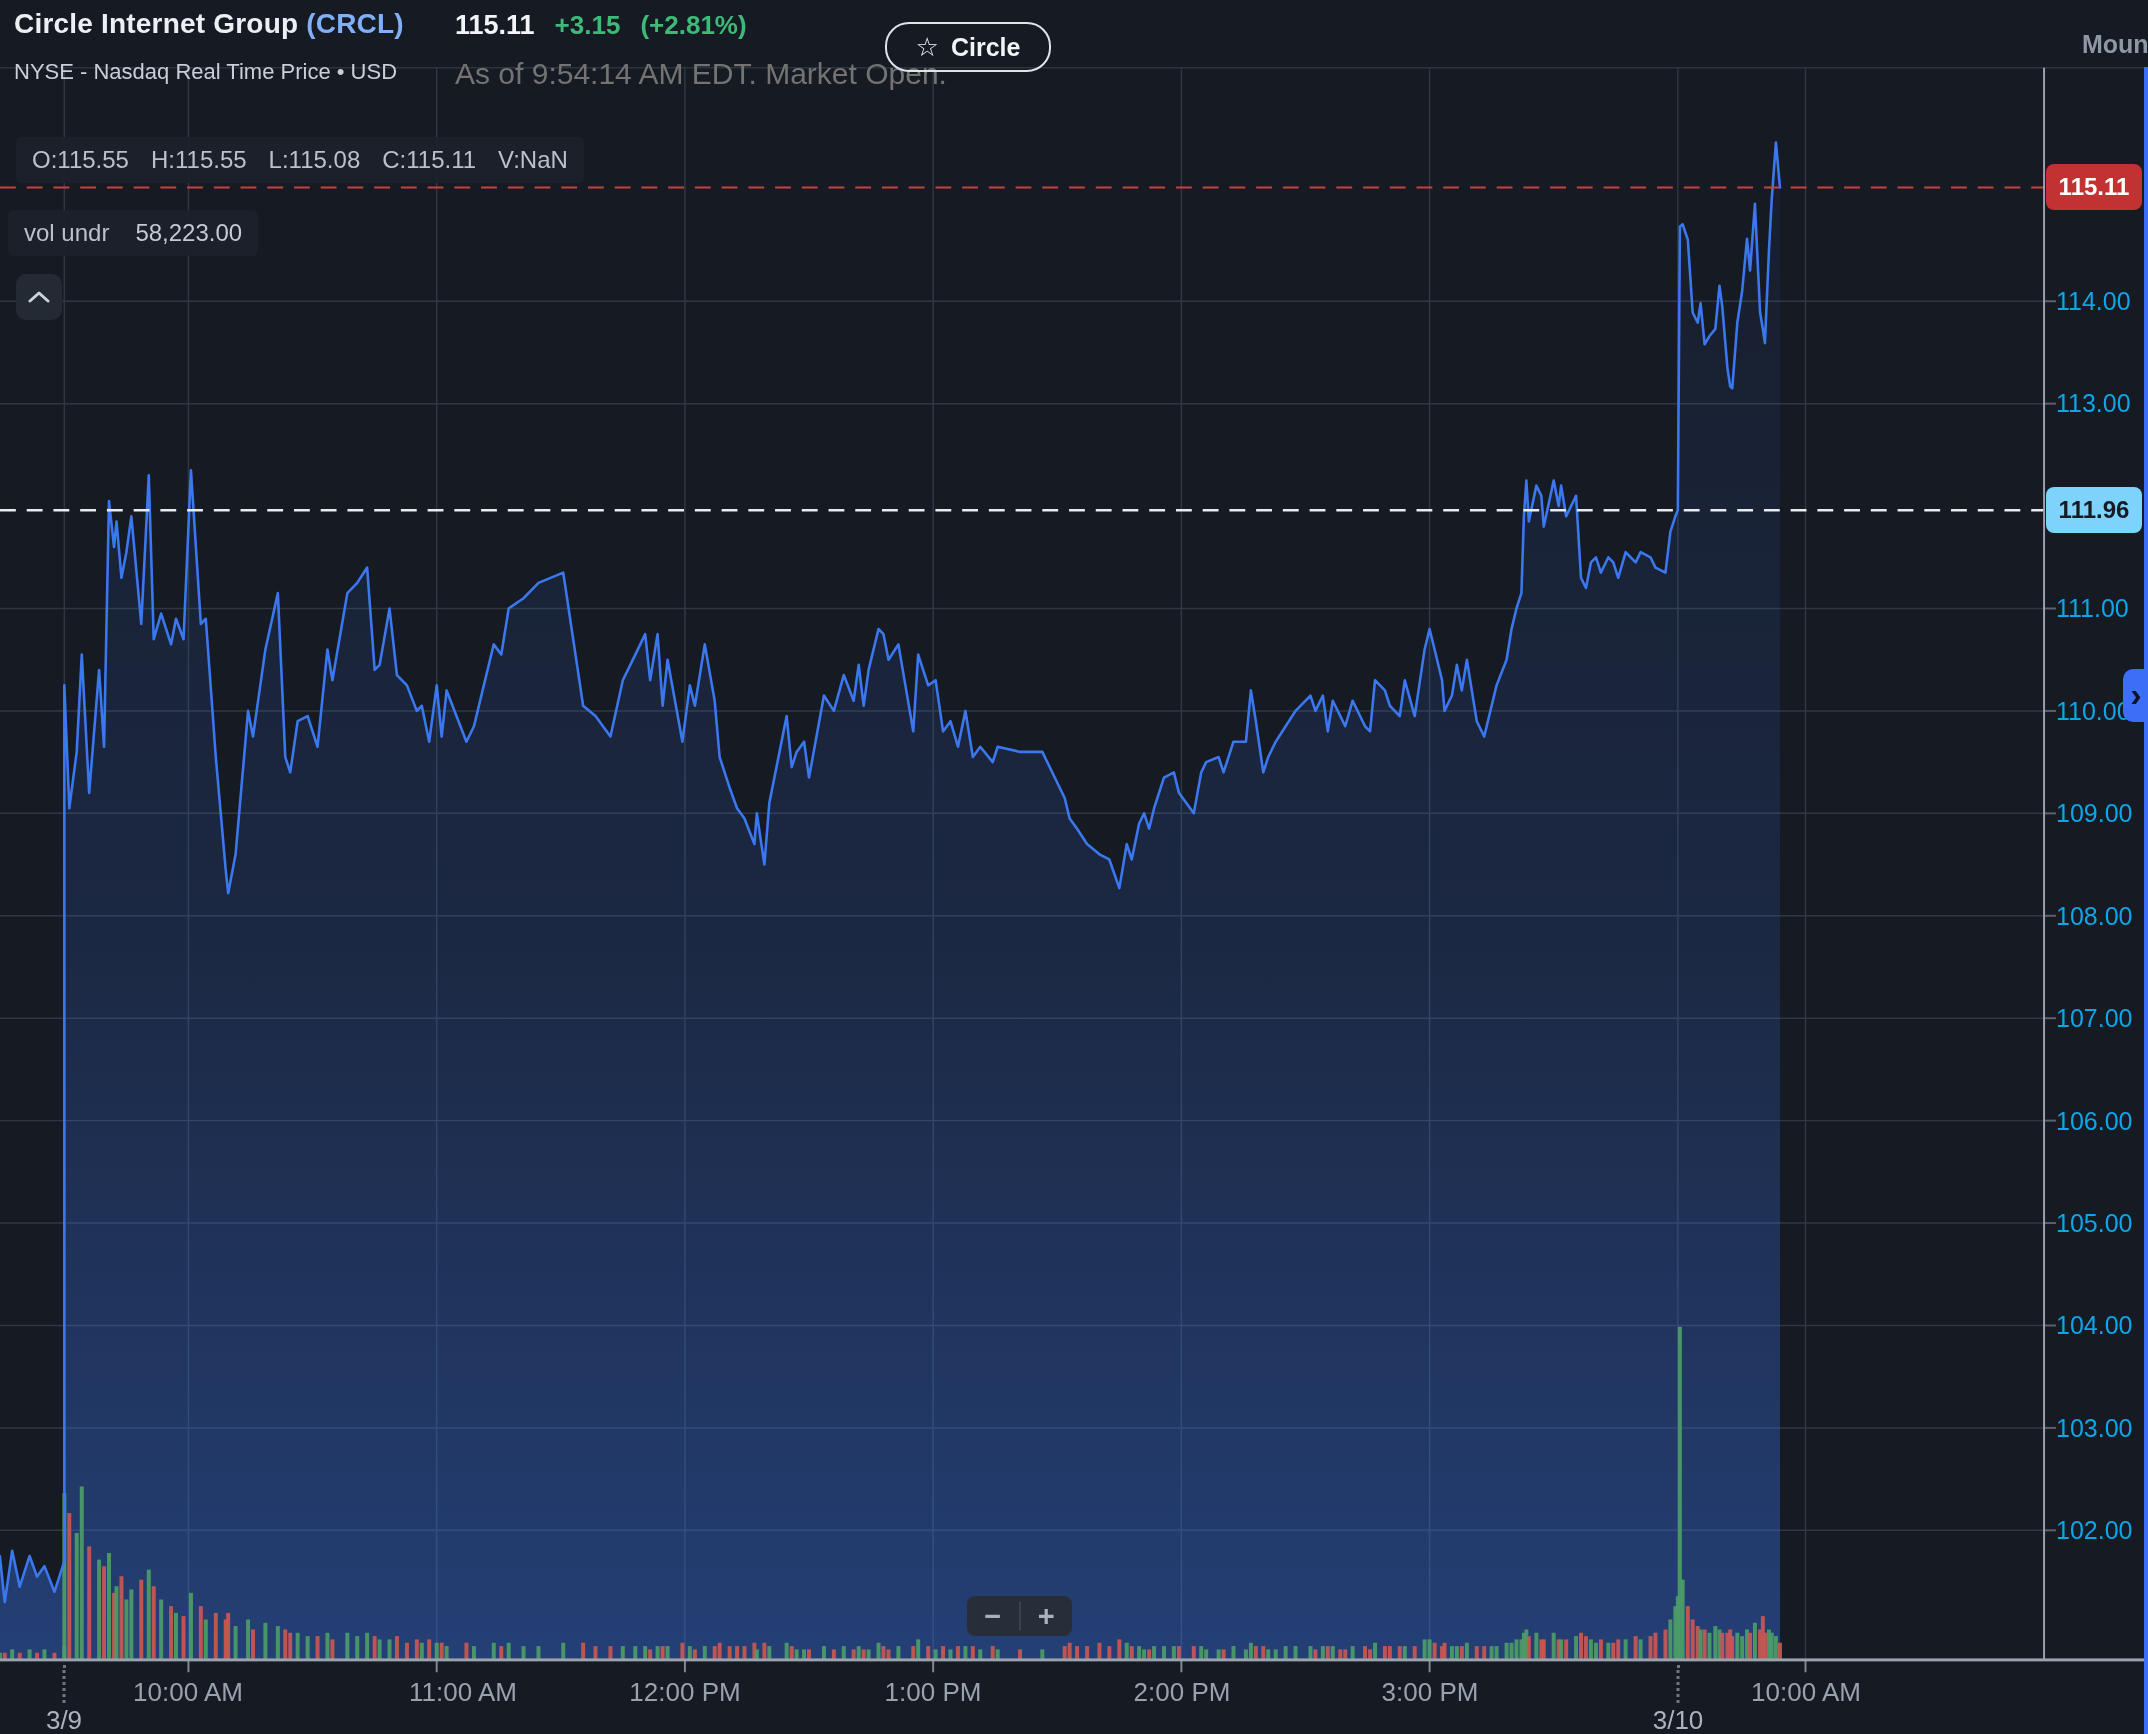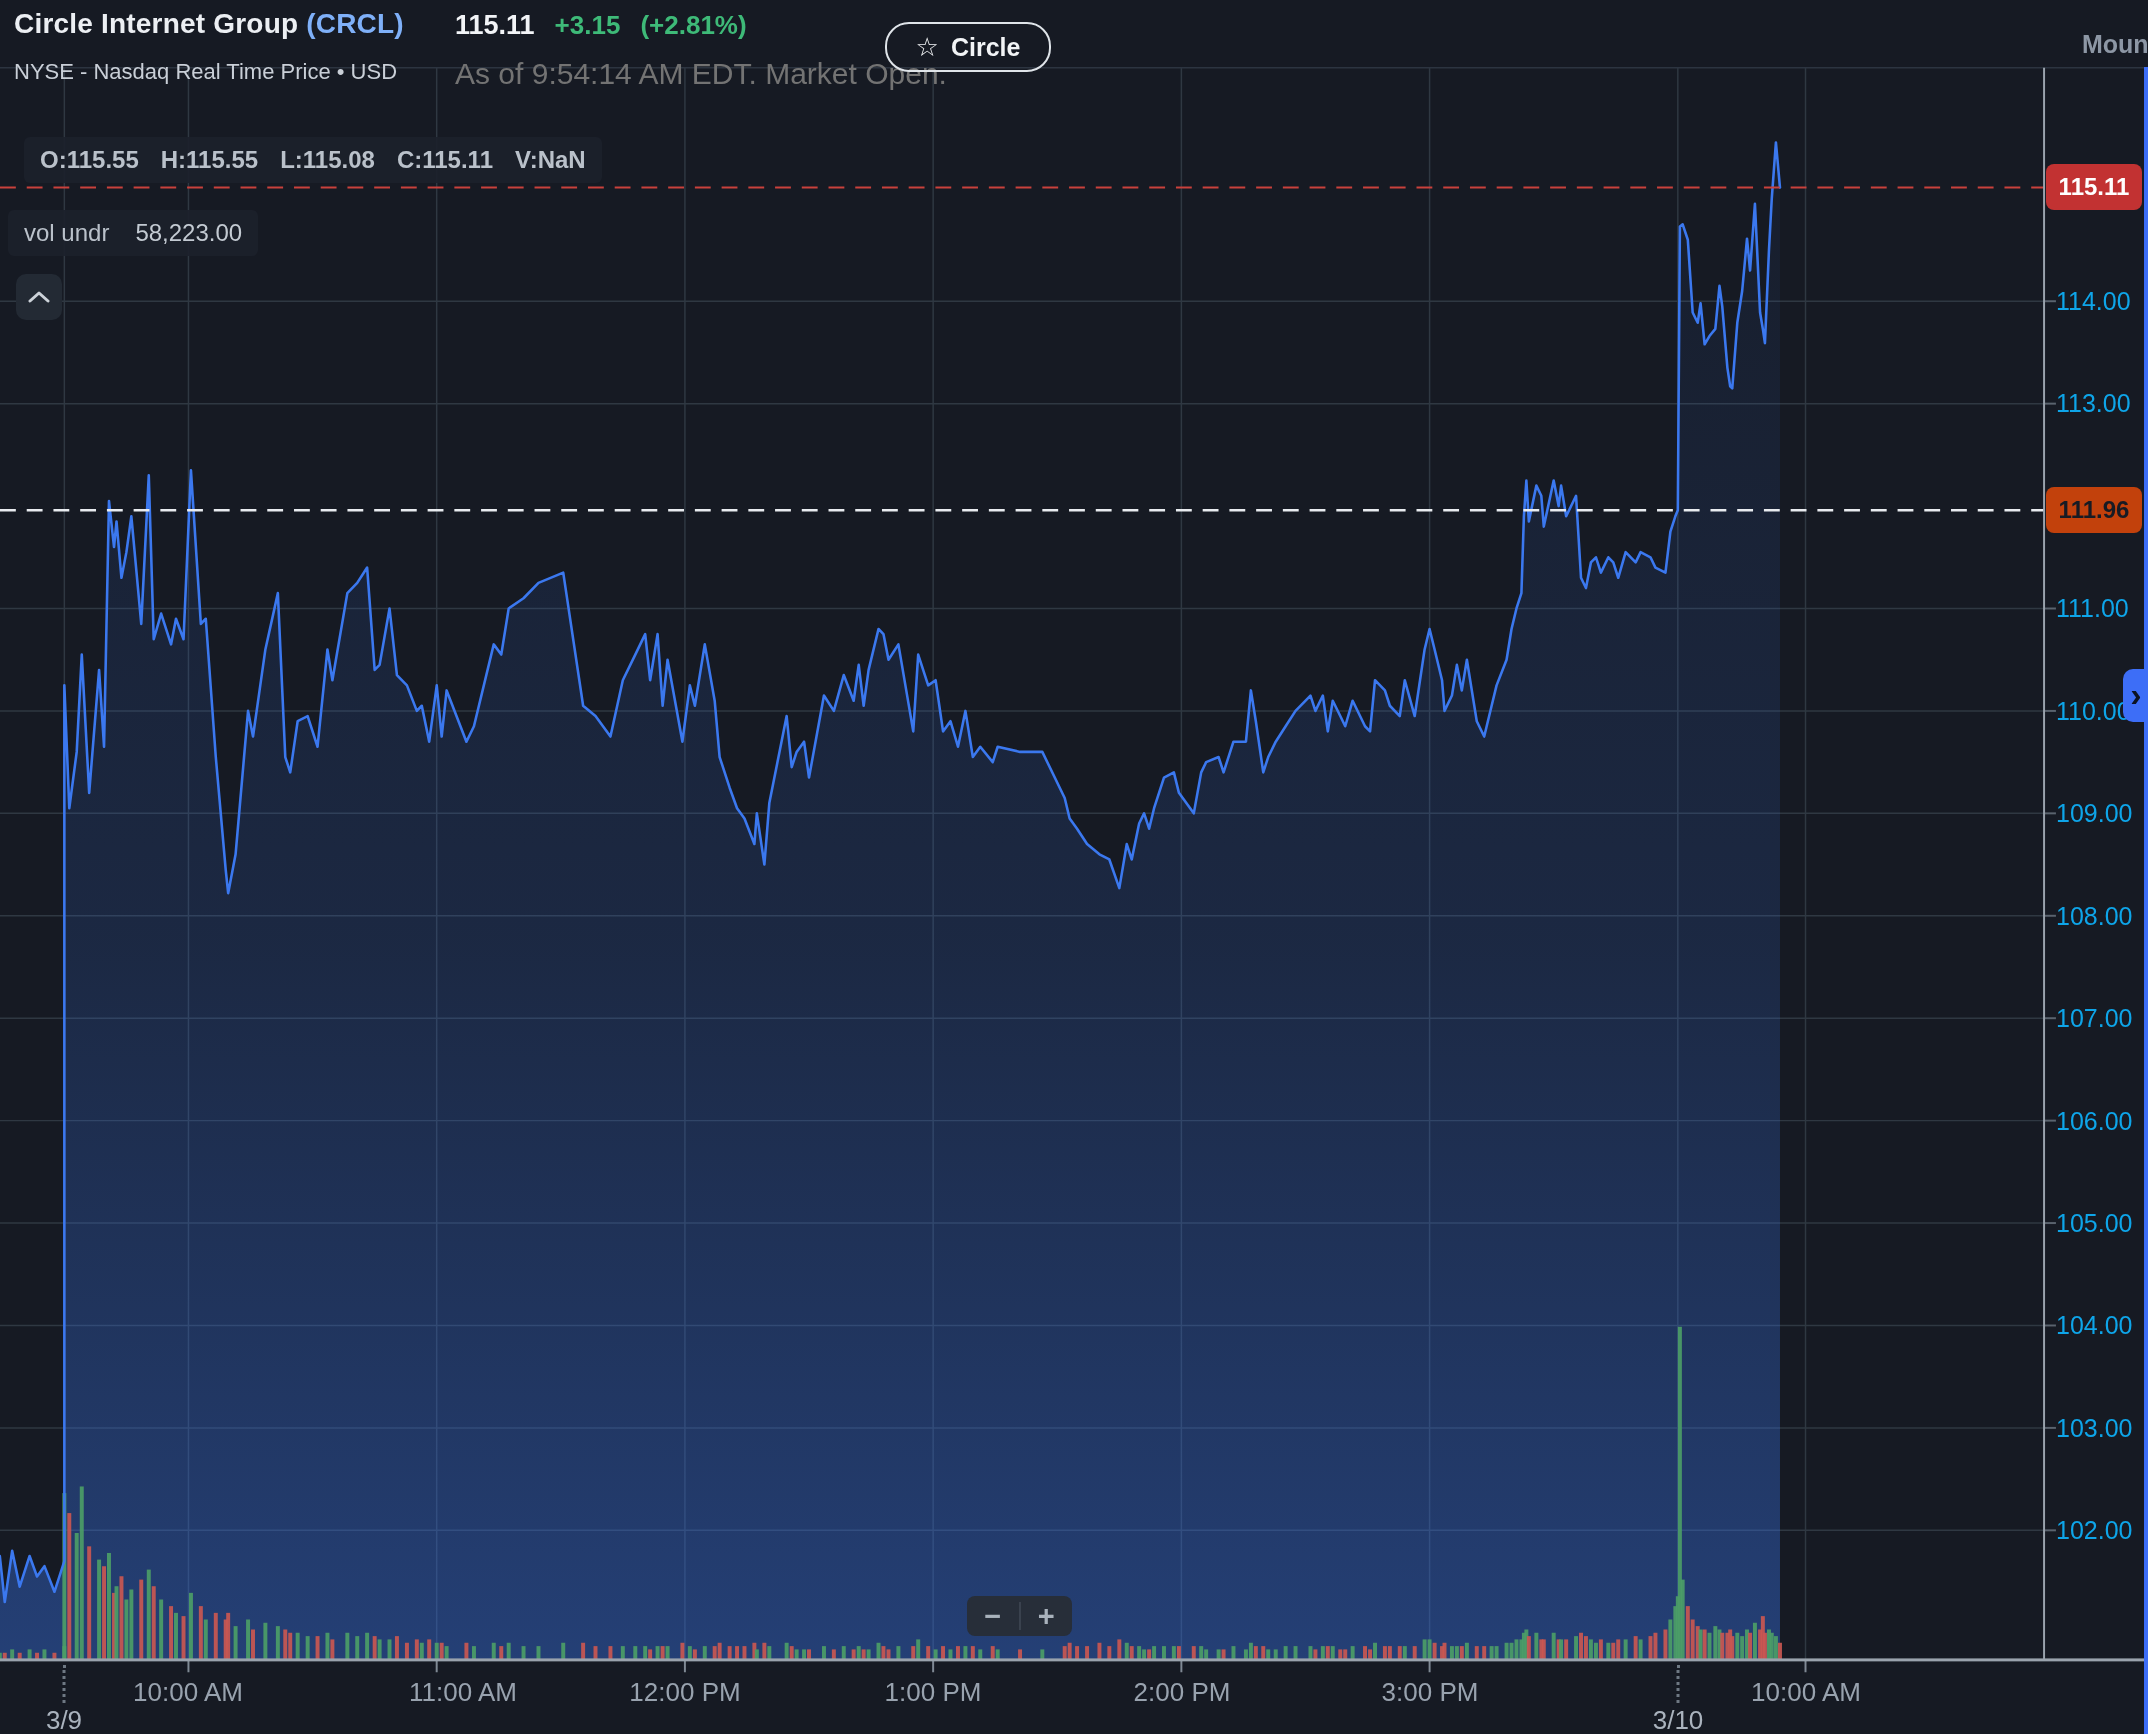--- a/index.html
+++ b/index.html
@@ -16,33 +16,33 @@
   .chg,.chgp{font-size:26px;font-weight:bold;color:#3eba78;}
   .asof{left:455px;top:57px;font-size:30px;color:#737373;}
   .follow{left:885px;top:22px;width:162px;height:46px;border:2px solid #dfe4e9;border-radius:24px;
           display:flex;align-items:center;justify-content:center;gap:12px;cursor:pointer;background:transparent;}
   .follow .star{font-size:26px;line-height:1;color:#f2f4f6;}
   .follow .flabel{font-size:25px;font-weight:bold;color:#f2f4f6;}
   .charttype{left:2082px;top:30px;font-size:25px;font-weight:bold;color:#8d97a5;white-space:nowrap;}
   
   .pill{background:rgba(28,33,43,.92);border-radius:6px;color:#bac1ca;font-size:24px;
         padding:9px 16px;white-space:nowrap;}
-  .ohlc{left:24px;top:137px;font-weight:bold;}
+  .ohlc{left:16px;top:137px;}
   .ohlc span{margin-right:22px;}
   .ohlc span:last-child{margin-right:0;}
   .volpill{left:8px;top:210px;}
   .volpill .vv{margin-left:26px;color:#c3cad2;}
   .caretbtn{left:16px;top:274px;width:46px;height:46px;border-radius:10px;background:#232a34;
             display:flex;align-items:center;justify-content:center;cursor:pointer;}
   
   .ylab{position:absolute;left:2056px;font-size:25px;color:#0ea5e9;white-space:nowrap;}
   .badge{position:absolute;left:2046px;width:96px;height:46px;border-radius:8px;
          display:flex;align-items:center;justify-content:center;font-size:24px;font-weight:bold;}
   .badge.red{background:#c23232;color:#fff;}
-  .badge.white{background:#c2410c;color:#171b24;}
+  .badge.white{background:#7dd3fc;color:#171b24;}
   
   .xlab{position:absolute;top:1677px;transform:translateX(-50%);font-size:26px;color:#98a2ae;white-space:nowrap;}
   .daylab{position:absolute;top:1705px;transform:translateX(-50%);font-size:26px;color:#aab3be;white-space:nowrap;}
   .dotdiv{position:absolute;top:1665px;height:38px;width:0;border-left:3px dotted #6e7883;transform:translateX(-50%);}
   
   .zoomctl{left:967px;top:1596px;width:105px;height:40px;background:#272e39;border-radius:8px;
            display:flex;align-items:stretch;overflow:hidden;}
   .zoomctl .half{flex:1;display:flex;align-items:center;justify-content:center;font-size:29px;
                  font-weight:bold;color:#a9b2bc;cursor:pointer;}
   .zoomctl .div{width:2px;background:#3a424e;margin:6px 0;}

